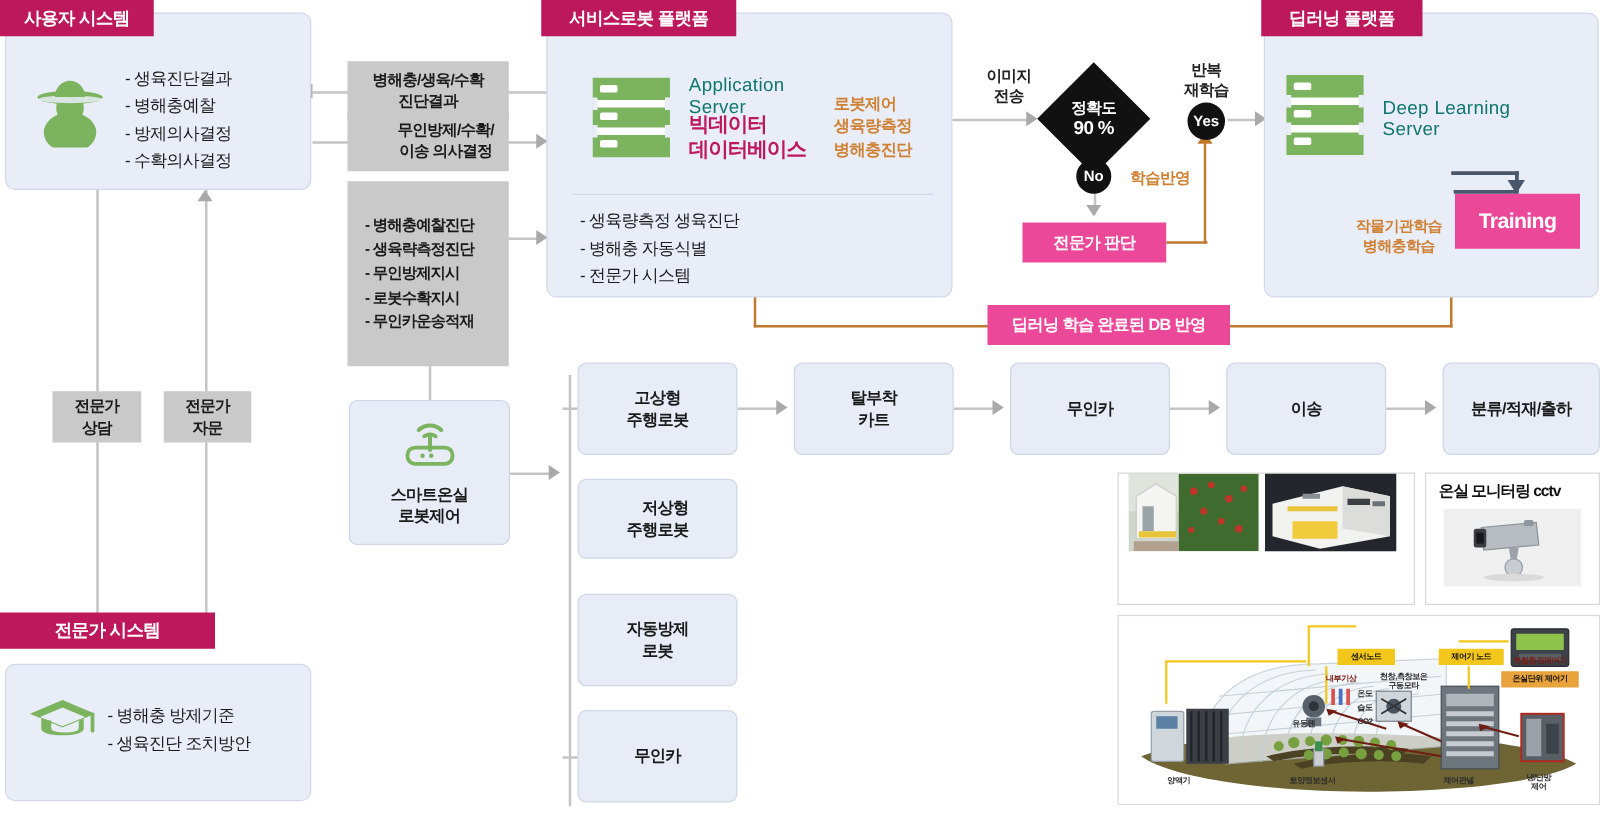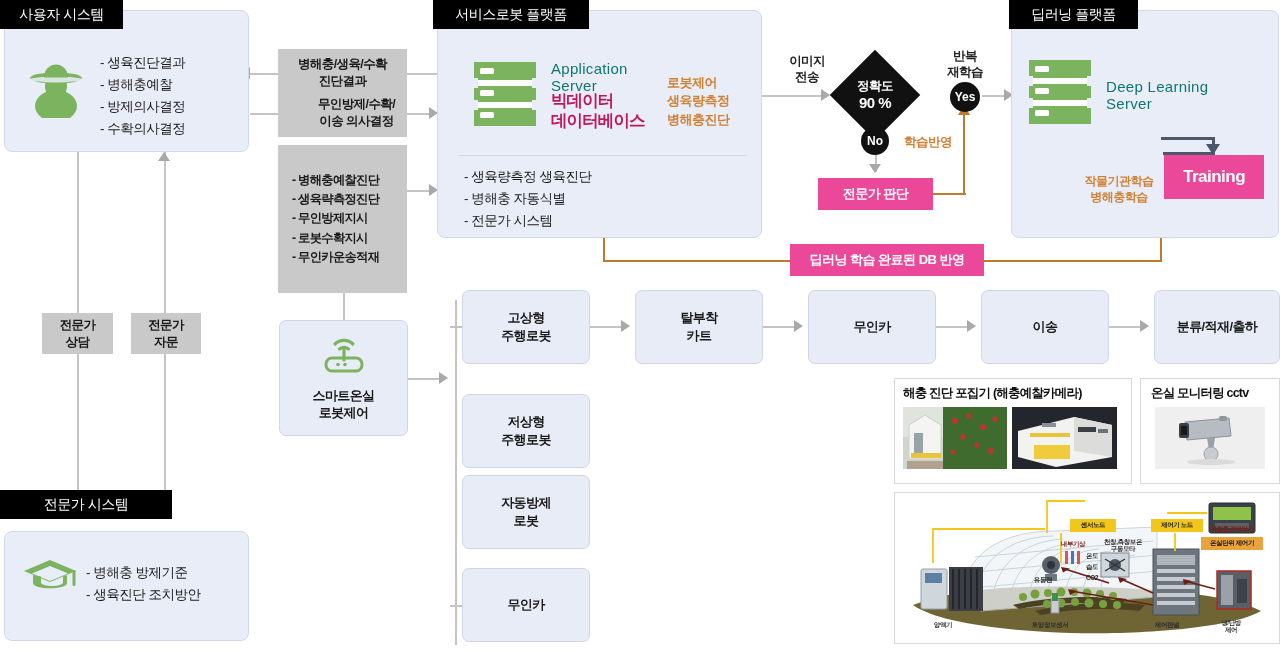--- a/index.html
+++ b/index.html
@@ -8,21 +8,21 @@
     font-family:"Liberation Sans","DejaVu Sans",sans-serif;
     color:#222;
   }
   .abs{position:absolute;box-sizing:border-box;}
 
   
   .panel{
     background:#e9edf8;border:1px solid #d2d8e8;border-radius:8px;
   }
   .panel-title{
-    background:#000000;color:#fff;font-weight:normal;font-size:14px;
+    background:#be185d;color:#fff;font-weight:bold;font-size:14px;
     letter-spacing:-0.5px;display:flex;align-items:center;justify-content:center;
     padding:0 12px;height:28px;z-index:5;
   }
 
   
   .graybox{
     background:#c9c9c9;color:#1a1a1a;font-weight:bold;font-size:12.5px;
     display:flex;align-items:center;justify-content:center;text-align:center;
     line-height:1.35;letter-spacing:-0.6px;
   }
@@ -282,21 +282,21 @@
       <circle cx="18" cy="30.5" r="1.8" fill="#7cb35f"></circle>
       <circle cx="25" cy="30.5" r="1.8" fill="#7cb35f"></circle>
     </svg>
   </span>
   <span style="white-space:pre-line;">스마트온실
 로봇제어</span>
 </div>
 
 <div class="abs node" style="left:462px;top:290px;width:128px;height:74px;white-space:pre-line;">고상형
 주행로봇</div>
-<div class="abs node" style="left:462px;top:394px;width:128px;height:74px;white-space:pre-line;">저상형
+<div class="abs node" style="left:462px;top:383px;width:128px;height:64px;white-space:pre-line;text-align:right;">저상형
 주행로봇</div>
 <div class="abs node" style="left:462px;top:475px;width:128px;height:74px;white-space:pre-line;">자동방제
 로봇</div>
 <div class="abs node" style="left:462px;top:568px;width:128px;height:74px;white-space:pre-line;">무인카</div>
 
 <div class="abs node" style="left:635px;top:290px;width:128px;height:74px;white-space:pre-line;">탈부착
 카트</div>
 <div class="abs node" style="left:808px;top:290px;width:128px;height:74px;white-space:pre-line;">무인카</div>
 <div class="abs node" style="left:981px;top:290px;width:128px;height:74px;white-space:pre-line;">이송</div>
 <div class="abs node" style="left:1154px;top:290px;width:126px;height:74px;white-space:pre-line;">분류/적재/출하</div>
@@ -313,21 +313,20 @@
     <path d="M28 2 L54 13 L28 24 L2 13 Z" fill="#7cb35f"></path>
     <path d="M28 8 L46 15.5 L28 23 L10 15.5 Z" fill="#e9edf8"></path>
     <path d="M11 17 v8 c0 7 34 7 34 0 v-8 l-4 1.6 v6 c0 4.6 -22 4.6 -22 0 v-6 z" fill="#7cb35f"></path>
     <path d="M52 13.5 v13" stroke="#7cb35f" stroke-width="3" fill="none" stroke-linecap="round"></path>
   </svg>
 </div>
 <div class="abs bullets" style="left:86px;top:562px;width:170px;">- 병해충 방제기준
 - 생육진단 조치방안</div>
 
 <div class="abs photo-card" style="left:894px;top:378px;width:238px;height:106px;">
-  <div class="cap" style="margin:6px 0 5px 8px;">해충 진단 포집기 (해충예찰카메라)</div>
   <div style="display:flex;gap:5px;margin-left:8px;">
     <div style="width:104px;height:62px;overflow:hidden;position:relative;background:#c9cfc4;">
       <svg width="104" height="62" viewBox="0 0 104 62">
         <rect width="104" height="62" fill="#cfd6cc"></rect>
         <rect x="0" y="0" width="104" height="30" fill="#dfe5dc"></rect>
         <path d="M40 0 h64 v62 h-64 z" fill="#3f6b2e"></path>
         <circle cx="52" cy="14" r="3" fill="#c0342a"></circle>
           <circle cx="66" cy="9" r="2.6" fill="#c0342a"></circle>
         <circle cx="80" cy="20" r="3" fill="#c0342a"></circle>
           <circle cx="92" cy="12" r="2.6" fill="#c0342a"></circle>

